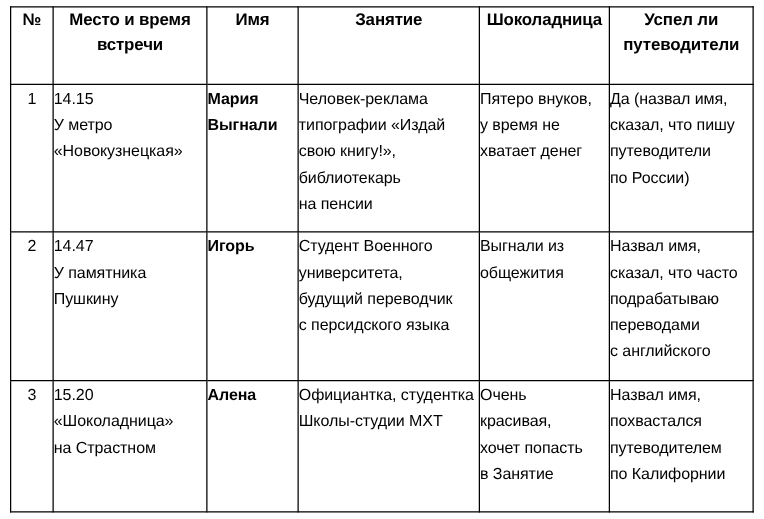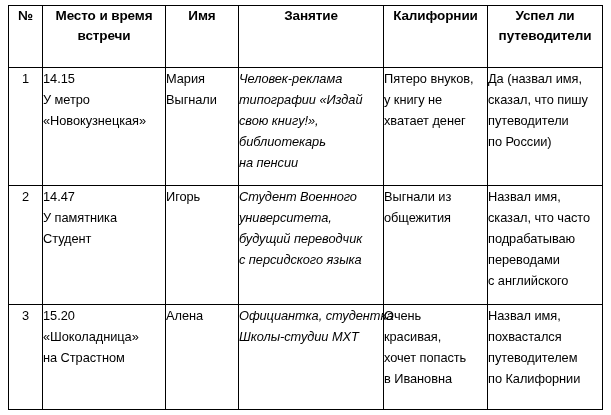--- a/index.html
+++ b/index.html
@@ -66,22 +66,22 @@
   tbody tr.r1 { height: 118px; }
   tbody tr.r2 { height: 119px; }
   tbody tr.r3 { height: 105px; }
 
   td.cell-num {
     text-align: center;
     padding-left: 0;
     padding-right: 0;
   }
   td.cell-place { padding-left: 10px; margin-left: 24px; }
-  td.cell-name  { padding-left: 8px; }
-  td.cell-occ   { padding-left: 10px; font-style: italic; }
+  td.cell-name  { padding-left: 8px; font-weight: bold; }
+  td.cell-occ   { padding-left: 10px; }
   td.cell-note  { padding-left: 9px; }
   td.cell-intro { padding-left: 9px; }
 
   .line { display: block; white-space: nowrap; }
 </style>
 </head>
 <body>
 
 <div id="page-root">
   <table class="meetings">
@@ -102,21 +102,21 @@
             <span class="hdr-line">Место и время</span>
             <span class="hdr-line">встречи</span>
           </th>
         <th>
             <span class="hdr-line">Имя</span>
           </th>
         <th>
             <span class="hdr-line">Занятие</span>
           </th>
         <th>
-            <span class="hdr-line">Калифорнии</span>
+            <span class="hdr-line">Шоколадница</span>
           </th>
         <th>
             <span class="hdr-line">Успел ли</span>
             <span class="hdr-line">путеводители</span>
           </th>
       </tr>
     </thead>
     <tbody>
       <tr class="r1">
         <td class="cell-num">1</td>
@@ -131,36 +131,36 @@
           </td>
         <td class="cell-occ">
             <span class="line">Человек-реклама</span>
             <span class="line">типографии «Издай</span>
             <span class="line">свою книгу!»,</span>
             <span class="line">библиотекарь</span>
             <span class="line">на пенсии</span>
           </td>
         <td class="cell-note">
             <span class="line">Пятеро внуков,</span>
-            <span class="line">у книгу не</span>
+            <span class="line">у время не</span>
             <span class="line">хватает денег</span>
           </td>
         <td class="cell-intro">
             <span class="line">Да (назвал имя,</span>
             <span class="line">сказал, что пишу</span>
             <span class="line">путеводители</span>
             <span class="line">по России)</span>
           </td>
       </tr>
       <tr class="r2">
         <td class="cell-num">2</td>
         <td class="cell-place">
             <span class="line">14.47</span>
             <span class="line">У памятника</span>
-            <span class="line">Студент</span>
+            <span class="line">Пушкину</span>
           </td>
         <td class="cell-name">
             <span class="line">Игорь</span>
           </td>
         <td class="cell-occ">
             <span class="line">Студент Военного</span>
             <span class="line">университета,</span>
             <span class="line">будущий переводчик</span>
             <span class="line">с персидского языка</span>
           </td>
@@ -187,21 +187,21 @@
             <span class="line">Алена</span>
           </td>
         <td class="cell-occ">
             <span class="line">Официантка, студентка</span>
             <span class="line">Школы-студии МХТ</span>
           </td>
         <td class="cell-note">
             <span class="line">Очень</span>
             <span class="line">красивая,</span>
             <span class="line">хочет попасть</span>
-            <span class="line">в Ивановна</span>
+            <span class="line">в Занятие</span>
           </td>
         <td class="cell-intro">
             <span class="line">Назвал имя,</span>
             <span class="line">похвастался</span>
             <span class="line">путеводителем</span>
             <span class="line">по Калифорнии</span>
           </td>
       </tr>
     </tbody>
   </table>

